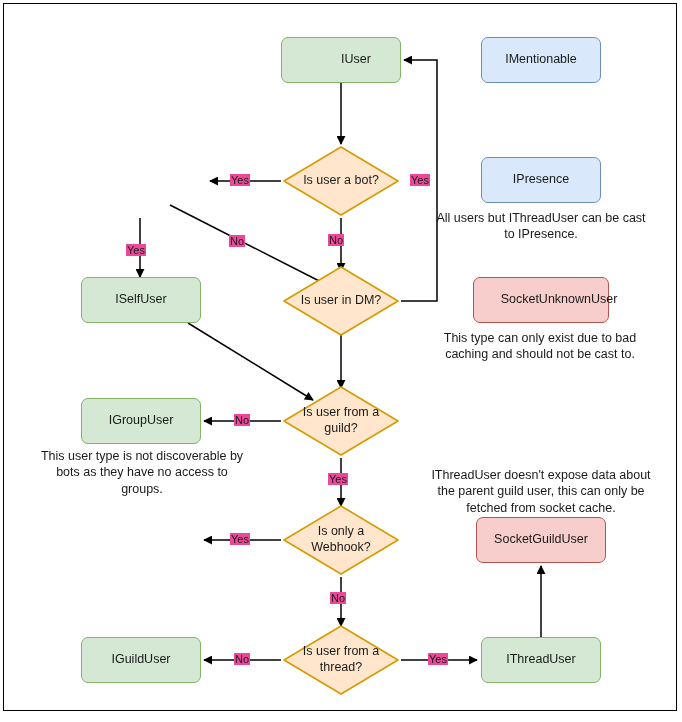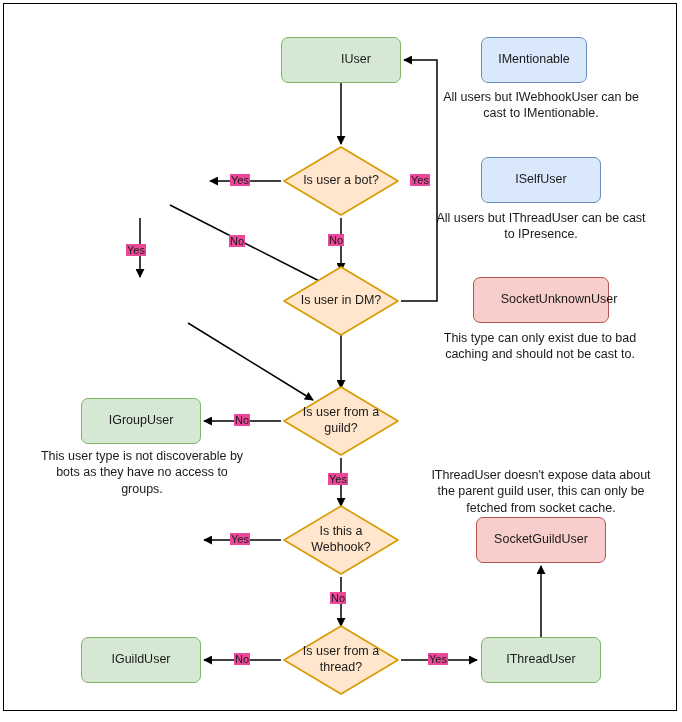--- a/index.html
+++ b/index.html
@@ -144,40 +144,43 @@
       <path d="M 401 660 L 477 660"></path>
 
       <path d="M 541 637 L 541 566"></path>
     </g>
   </svg>
 
   <div class="node rect rect-green" style="left:281px;top:37px;width:120px;height:46px;padding-left:30px;">
     <span>IUser</span>
   </div>
 
+  <div class="node rect rect-green" style="left:81px;top:277px;width:120px;height:46px;">
+    <span>ISelfUser</span>
+  </div>
 
   <div class="node rect rect-green" style="left:81px;top:398px;width:120px;height:46px;text-align:right;">
     <span>IGroupUser</span>
   </div>
 
 
   <div class="node rect rect-green" style="left:81px;top:637px;width:120px;height:46px;">
     <span>IGuildUser</span>
   </div>
 
   <div class="node rect rect-green" style="left:481px;top:637px;width:120px;height:46px;">
     <span>IThreadUser</span>
   </div>
 
-  <div class="node rect rect-blue" style="left:481px;top:37px;width:106px;height:46px;">
+  <div class="node rect rect-blue" style="left:481px;top:37px;width:120px;height:46px;">
     <span>IMentionable</span>
   </div>
 
   <div class="node rect rect-blue" style="left:481px;top:157px;width:120px;height:46px;">
-    <span>ISelfUser</span>
+    <span>IPresence</span>
   </div>
 
   <div class="node rect rect-red" style="left:473px;top:277px;width:136px;height:46px;padding-left:36px;">
     <span>SocketUnknownUser</span>
   </div>
 
   <div class="node rect rect-red" style="left:476px;top:517px;width:130px;height:46px;">
     <span>SocketGuildUser</span>
   </div>
 
@@ -200,21 +203,21 @@
     <svg width="120" height="74" viewBox="0 0 120 74">
       <path d="M 60 3 L 117 37 L 60 71 L 3 37 Z" fill="#ffe6cc" stroke="#d79b00" stroke-width="1.6" stroke-linejoin="round"></path>
     </svg>
     <div class="diamond-label">Is user from a guild?</div>
   </div>
 
   <div class="diamond-wrap" style="left:281px;top:503px;width:120px;height:74px;">
     <svg width="120" height="74" viewBox="0 0 120 74">
       <path d="M 60 3 L 117 37 L 60 71 L 3 37 Z" fill="#ffe6cc" stroke="#d79b00" stroke-width="1.6" stroke-linejoin="round"></path>
     </svg>
-    <div class="diamond-label">Is this a Webhook?</div>
+    <div class="diamond-label">Is only a Webhook?</div>
   </div>
 
   <div class="diamond-wrap" style="left:281px;top:623px;width:120px;height:74px;">
     <svg width="120" height="74" viewBox="0 0 120 74">
       <path d="M 60 3 L 117 37 L 60 71 L 3 37 Z" fill="#ffe6cc" stroke="#d79b00" stroke-width="1.6" stroke-linejoin="round"></path>
     </svg>
     <div class="diamond-label">Is user from a thread?</div>
   </div>
 
   <span class="edge-label" style="left:230px;top:174px;">Yes</span>
@@ -222,21 +225,20 @@
   <span class="edge-label" style="left:410px;top:174px;">Yes</span>
   <span class="edge-label" style="left:126px;top:244px;">Yes</span>
   <span class="edge-label" style="left:229px;top:235px;">No</span>
   <span class="edge-label" style="left:234px;top:414px;">No</span>
   <span class="edge-label" style="left:328px;top:473px;">Yes</span>
   <span class="edge-label" style="left:230px;top:533px;">Yes</span>
   <span class="edge-label" style="left:330px;top:592px;">No</span>
   <span class="edge-label" style="left:234px;top:653px;">No</span>
   <span class="edge-label" style="left:428px;top:653px;">Yes</span>
 
-  <div class="note" style="left:436px;top:89px;width:210px;">All users but IWebhookUser can be cast to IMentionable.</div>
 
   <div class="note" style="left:436px;top:210px;width:210px;">All users but IThreadUser can be cast to IPresence.</div>
 
   <div class="note" style="left:432px;top:330px;width:216px;">This type can only exist due to bad caching and should not be cast to.</div>
 
   <div class="note" style="left:36px;top:448px;width:212px;">This user type is not discoverable by bots as they have no access to groups.</div>
 
   <div class="note" style="left:428px;top:467px;width:226px;">IThreadUser doesn't expose data about the parent guild user, this can only be fetched from socket cache.</div>
 </div>
 

